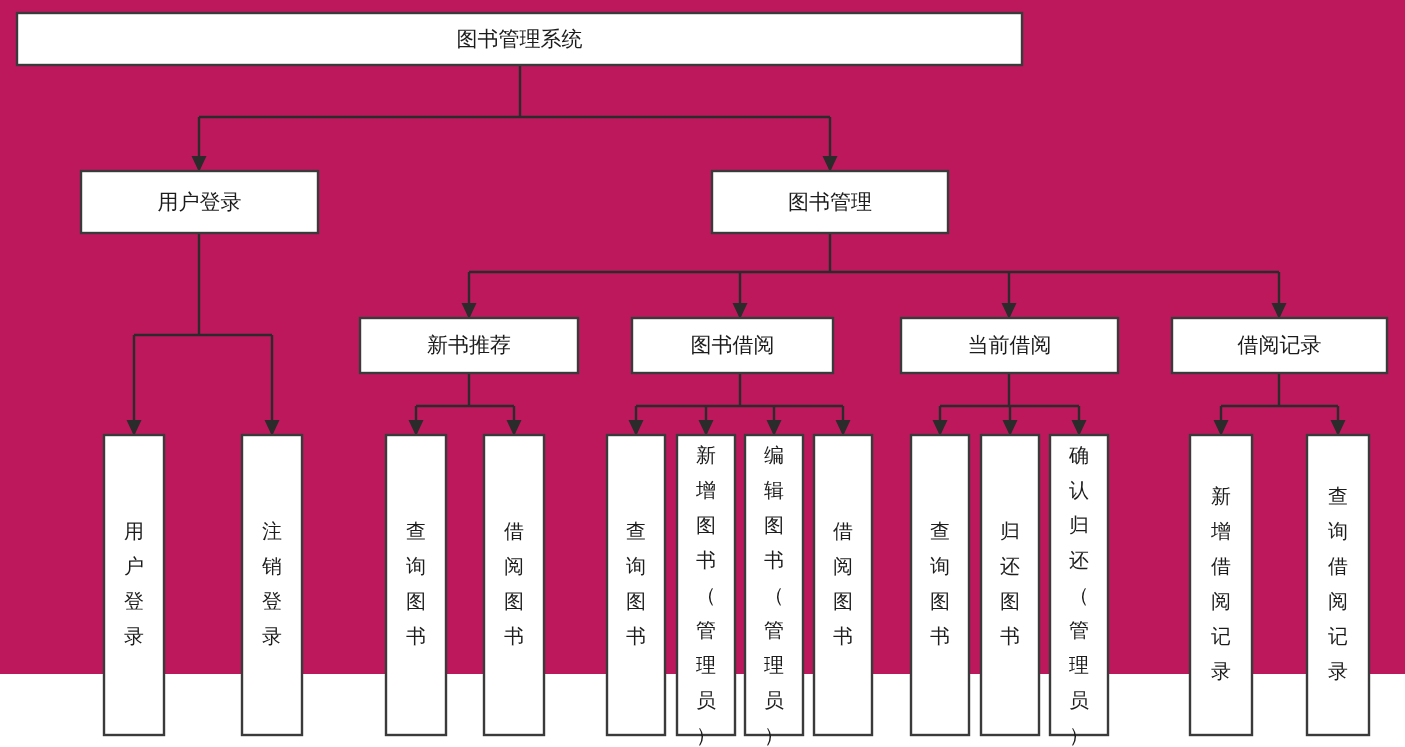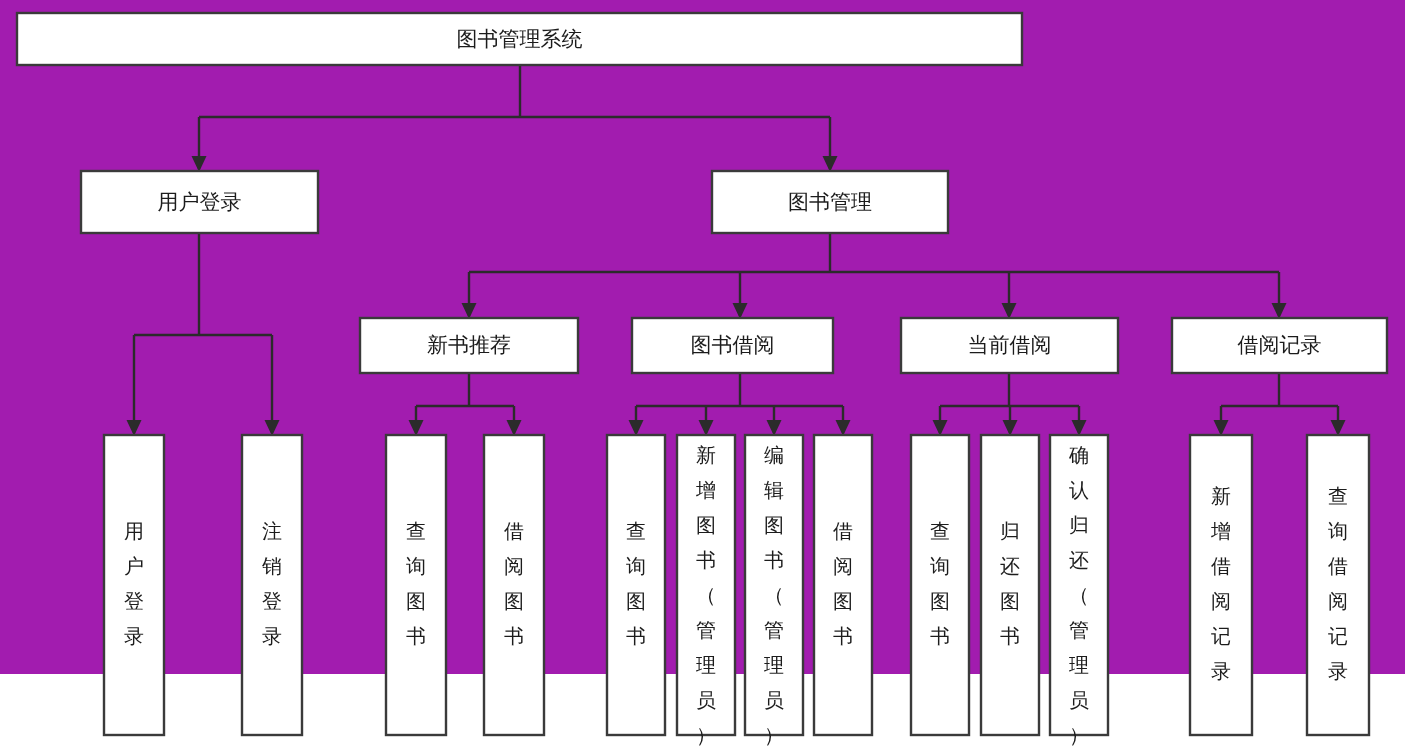--- a/index.html
+++ b/index.html
@@ -11,21 +11,21 @@
   body {
     width: 1405px;
     height: 747px;
     font-family: "Liberation Sans", "DejaVu Sans", sans-serif;
     overflow: hidden;
   }
   #diagram-root {
     position: relative;
     width: 1405px;
     height: 674px;
-    background: #a21caf;
+    background: #be185d;
   }
   svg.diagram-canvas {
     position: absolute;
     top: 0;
     left: 0;
     width: 1405px;
     height: 747px;
     display: block;
   }
   .node-box {

